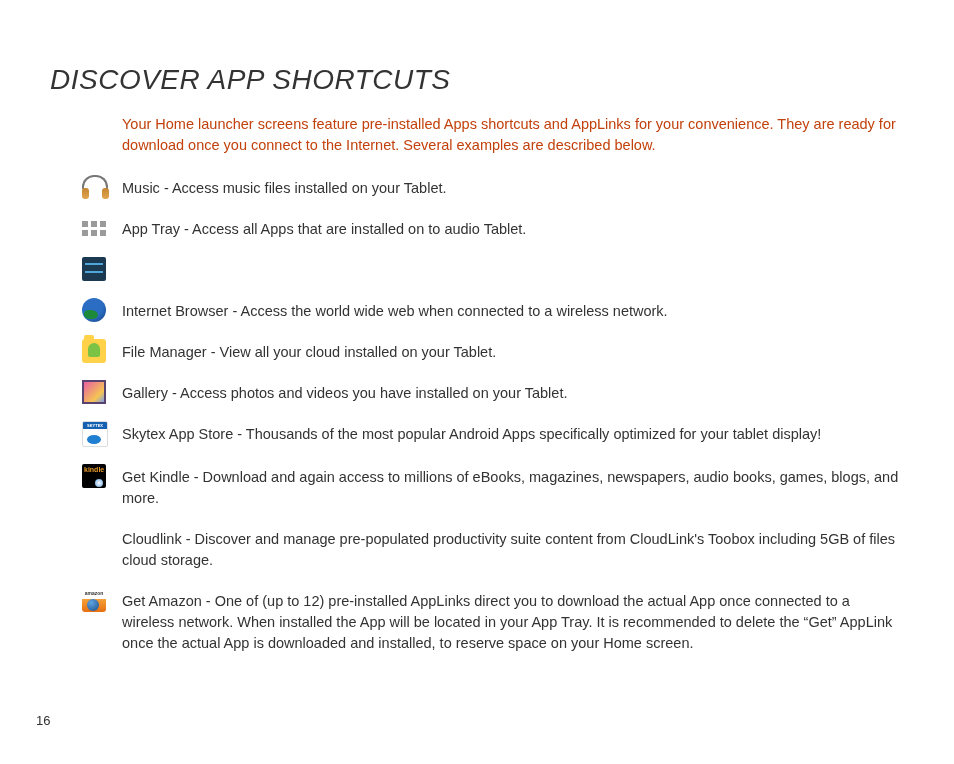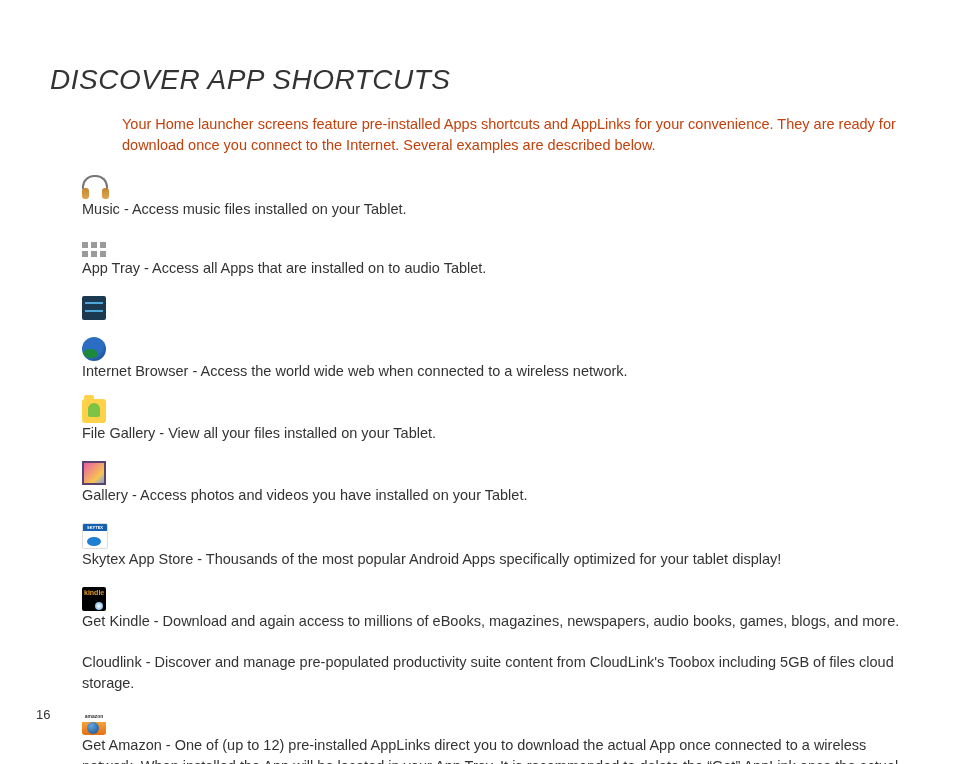--- a/index.html
+++ b/index.html
@@ -30,21 +30,20 @@
     line-height: 1.45;
     color: #c2410c;
   }
   .items {
     margin-left: 32px;
   }
   .row {
     display: flex;
     align-items: flex-start;
     margin-bottom: 20px;
-    flex-direction: column;
   }
   .icon-cell {
     width: 40px;
     min-width: 40px;
     display: flex;
     justify-content: flex-start;
     align-items: flex-start;
   }
   .icon {
     width: 24px;
@@ -52,21 +51,21 @@
     margin-top: -3px;
   }
   .desc {
     font-size: 14.5px;
     line-height: 1.45;
     color: #333;
   }
   .page-no {
     position: absolute;
     left: 36px;
-    bottom: 42px;
+    bottom: 36px;
     font-size: 13px;
     color: #333;
   }
   
   .icon-music { position: relative; }
   .icon-music .hp {
     position:absolute; width:22px; height:12px; border:2.5px solid #777; border-bottom:none;
     border-radius: 12px 12px 0 0; left:0; top:0;
   }
   .icon-music .ear {
@@ -184,21 +183,21 @@
     </div>
 
     <div class="row">
       <div class="icon-cell">
           <div class="icon icon-filemgr">
             <div class="tab"></div>
             <div class="fold"></div>
             <div class="droid"></div>
           </div>
         </div>
-      <div class="desc">File Gallery - View all your files installed on your Tablet.</div>
+      <div class="desc">File Manager - View all your cloud installed on your Tablet.</div>
     </div>
 
     <div class="row">
       <div class="icon-cell">
           <div class="icon icon-gallery"></div>
         </div>
       <div class="desc">Gallery - Access photos and videos you have installed on your Tablet.</div>
     </div>
 
     <div class="row">

